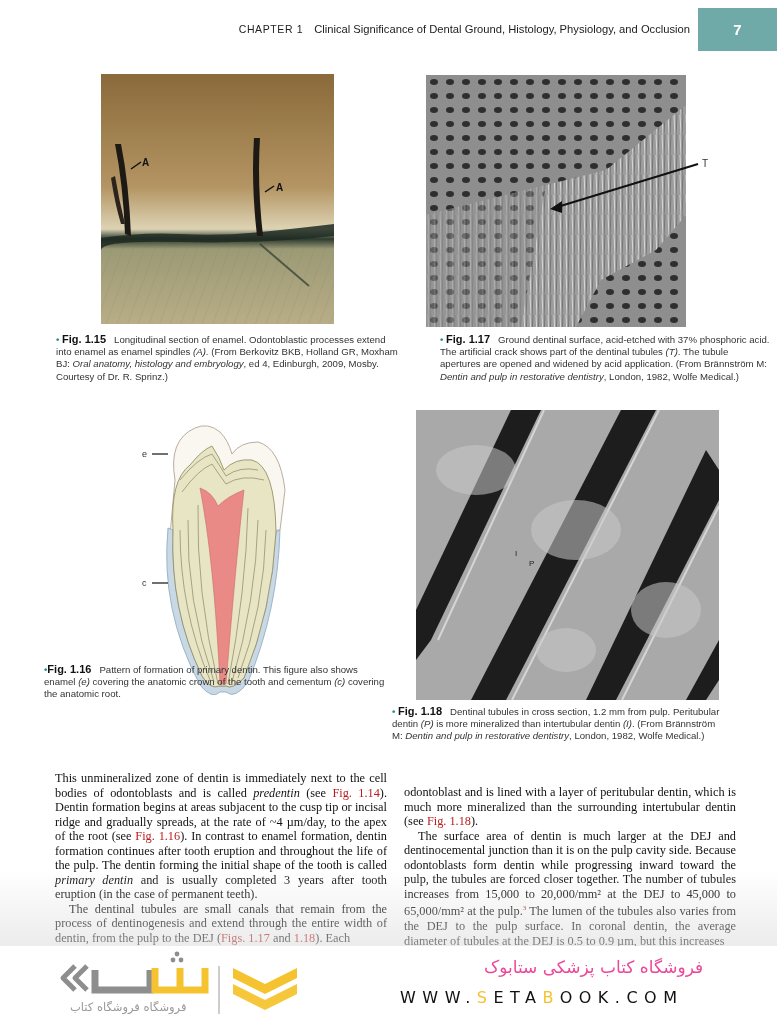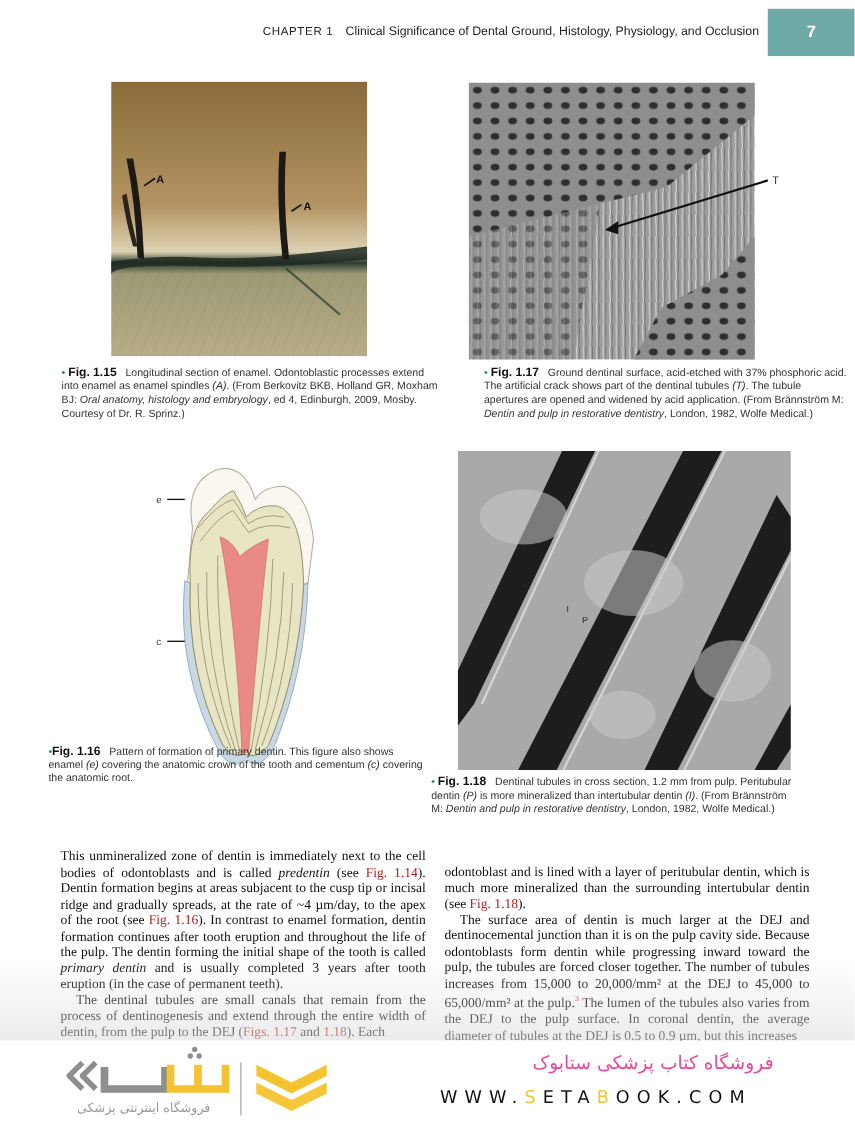--- a/index.html
+++ b/index.html
@@ -146,21 +146,21 @@
       <path d="M42 82 Q58 60 72 54 Q80 66 86 74 Q102 64 124 70"></path>
     </g>
 
     <path d="M60 78 Q72 82 78 96 Q88 86 104 80 Q96 150 86 274 L80 274 Q74 150 60 78 Z" fill="#ea8a86" stroke="#c86a66" stroke-width="0.6"></path>
     <line x1="12" y1="44" x2="28" y2="44" stroke="#111" stroke-width="1.2"></line>
     <text x="2" y="47" font-family="Liberation Sans, sans-serif" font-size="9" fill="#333">e</text>
     <line x1="12" y1="173" x2="28" y2="173" stroke="#111" stroke-width="1.2"></line>
     <text x="2" y="176" font-family="Liberation Sans, sans-serif" font-size="9" fill="#333">c</text>
   </svg>
 </div>
-<div class="caption" style="left:44px; top:677px; width:344px;">
+<div class="caption" style="left:44px; top:663px; width:344px;">
   <span class="bullet">•</span><span class="fig-no">Fig. 1.16</span>&nbsp;&nbsp;
   <span>Pattern of formation of primary dentin. This figure also shows enamel </span><em>(e)</em><span> covering the anatomic crown of the tooth and cementum </span><em>(c)</em><span> covering the anatomic root.</span>
 </div>
 
 <div class="figure-img" style="left:416px; top:410px; width:303px; height:290px;">
   <svg width="303" height="290" viewBox="0 0 303 290">
     <rect width="303" height="290" fill="#a9a9a9"></rect>
     <g fill="#1d1d1d">
       <polygon points="95,0 125,0 15,230 0,250 0,200"></polygon>
       <polygon points="205,0 240,0 90,290 55,290"></polygon>
@@ -215,18 +215,18 @@
       <circle cx="126" cy="14" r="2.4" fill="#8e8e8e"></circle>
       <circle cx="122" cy="8" r="2.4" fill="#8e8e8e"></circle>
 
     <line x1="164" y1="20" x2="164" y2="68" stroke="#bdbdbd" stroke-width="1.5"></line>
 
     <g fill="#f5c330">
       <polygon points="178,22 210,38 242,22 242,32 210,48 178,32"></polygon>
       <polygon points="178,38 210,54 242,38 242,48 210,64 178,48" opacity="0.95"></polygon>
     </g>
   </svg>
-  <div class="logo-fa-sub" style="top:54px; left:70px;">فروشگاه اینترنتی پزشکی</div>
+  <div class="logo-fa-sub" style="top:54px; left:70px;">فروشگاه فروشگاه کتاب</div>
   <div class="brand-fa" style="top:11px;">فروشگاه کتاب پزشکی ستابوک</div>
   <div class="brand-url" style="top:42px;">
     <span>WWW.</span><span class="hl">S</span><span>ETA</span><span class="hl">B</span><span>OOK.COM</span>
   </div>
 </div>
 
 </body></html>

